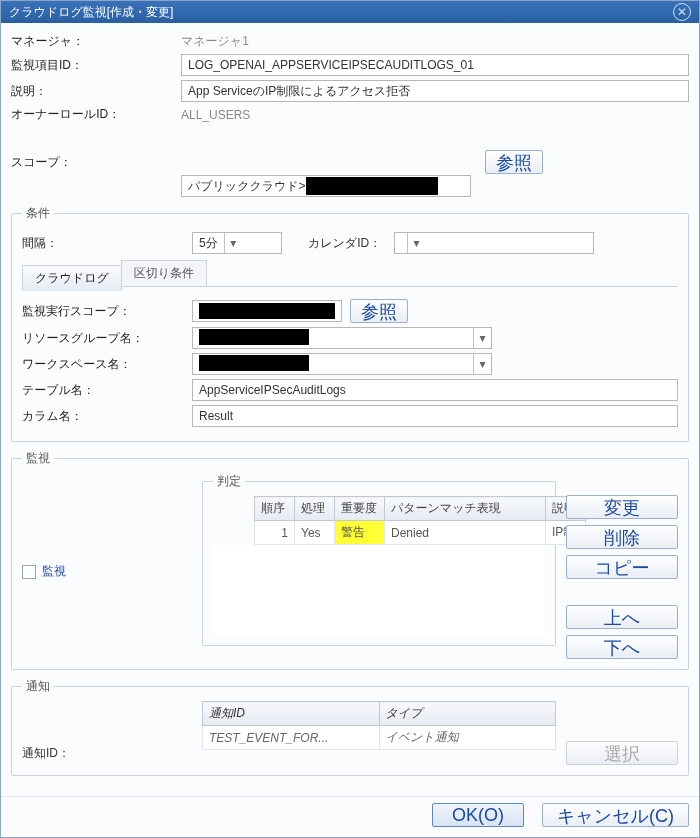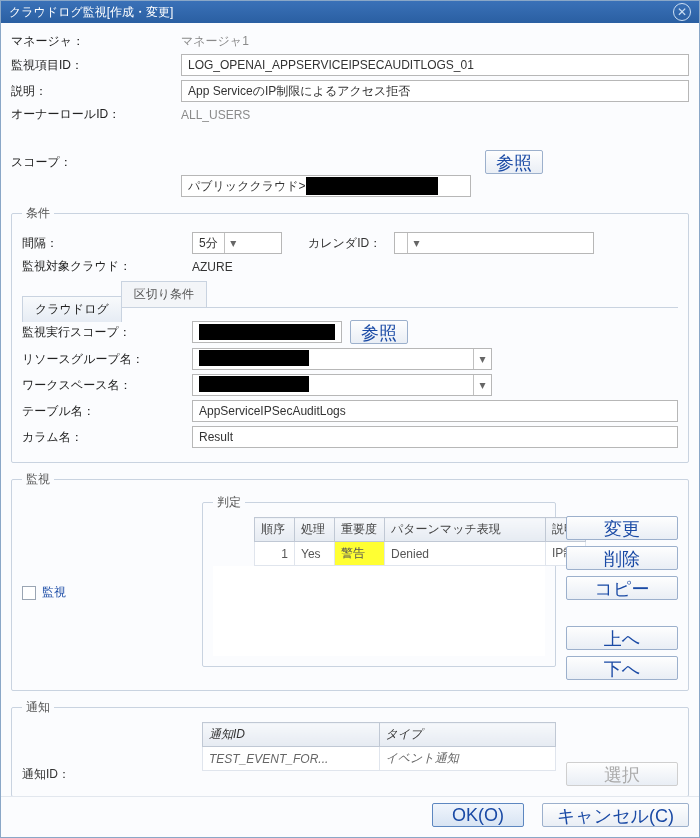--- a/index.html
+++ b/index.html
@@ -128,21 +128,21 @@
     background: #f3f5f8;
     color: #555;
     cursor: pointer;
     font-size: 12px;
     margin-right: -1px;
   }
   .tab.active {
     background: linear-gradient(#f8fafc, #e6ecf4);
     color: #222;
     position: relative;
-    top: 15px;
+    top: 5px;
   }
   .redacted {
     background: #000;
     color: #000;
     user-select: none;
   }
   .monitor-section {
     display: flex;
     gap: 10px;
     align-items: flex-start;
@@ -276,24 +276,20 @@
           <span class="caret">▾</span>
         </div>
         <div style="width:26px"></div>
         <div style="width:86px;">カレンダID：</div>
         <div class="combo" style="width:200px;">
           <span></span>
           <span class="caret">▾</span>
         </div>
       </div>
 
-      <div class="form-row">
-        <div class="form-label">監視対象クラウド：</div>
-        <div>AZURE</div>
-      </div>
 
       <div class="tabs">
         <div class="tab active">クラウドログ</div>
         <div class="tab">区切り条件</div>
       </div>
 
       <div style="padding-top:8px;">
         <div class="form-row">
           <div class="form-label">監視実行スコープ：</div>
           <div class="input-text" style="flex:0 0 150px;display:flex;align-items:center;">

